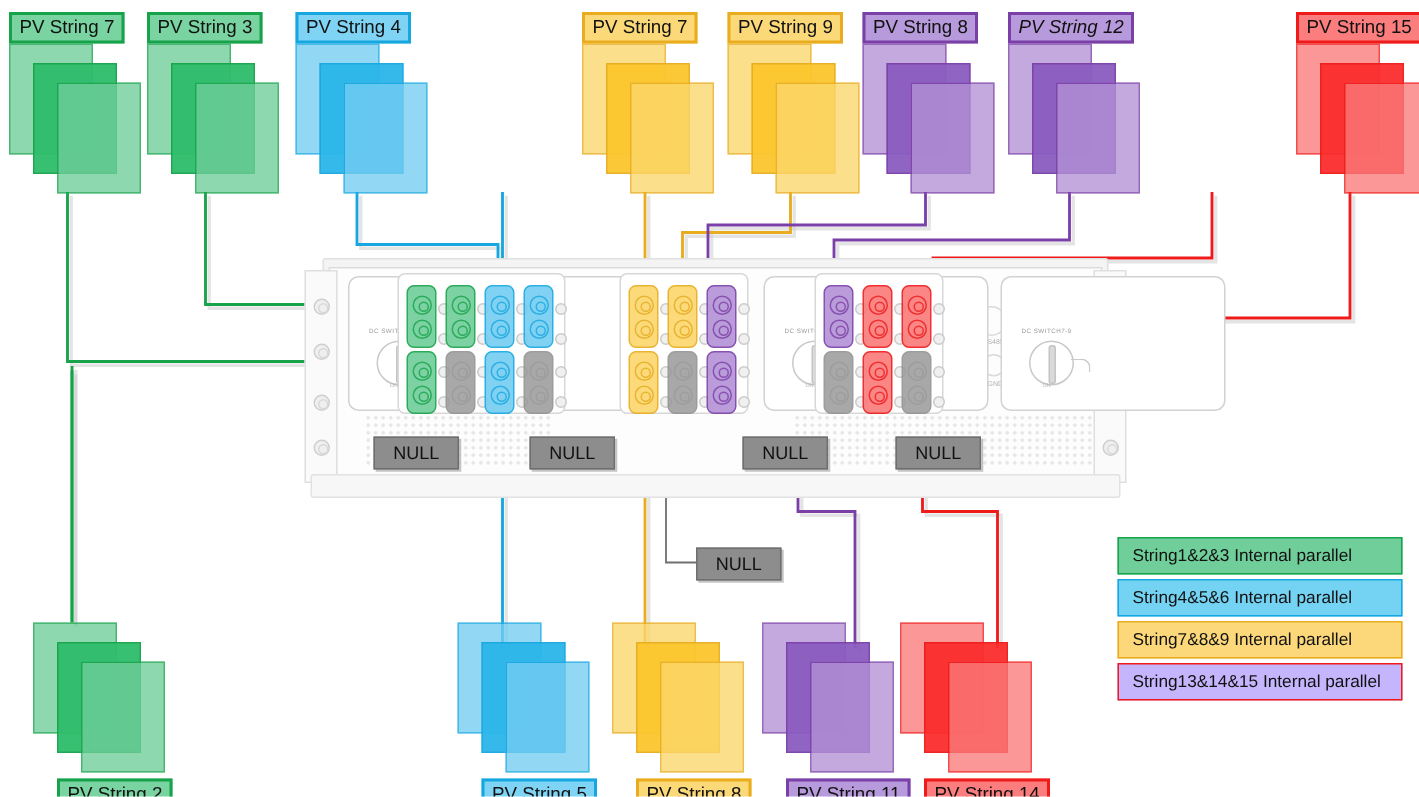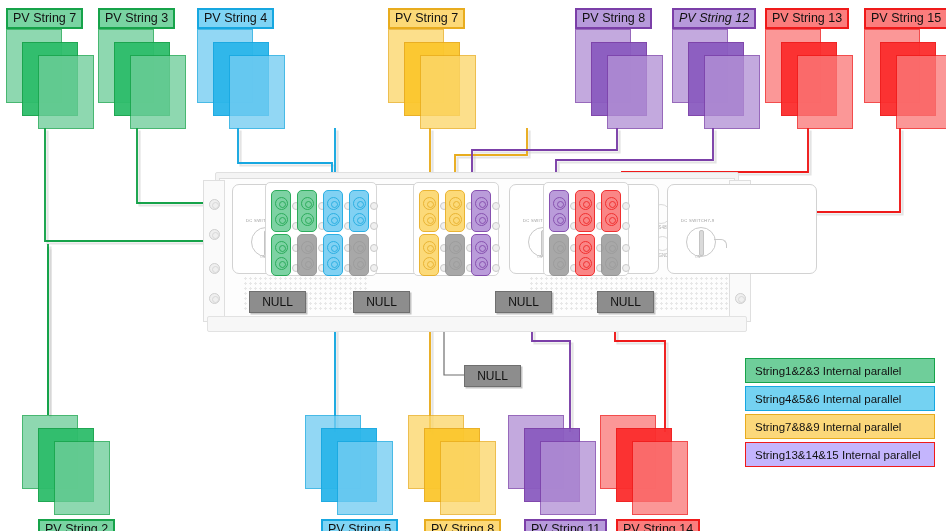--- a/index.html
+++ b/index.html
@@ -325,37 +325,37 @@
       <div class="panel p1" style="background:#74cdf2;border-color:#16a7e0;opacity:.78;top:21px;"></div>
       <div class="panel p2" style="background:#2bb6ea;border-color:#16a7e0;opacity:.95;top:34px;"></div>
       <div class="panel p3" style="background:#74cdf2;border-color:#16a7e0;opacity:.78;top:47px;"></div>
     </div>
     <div class="pvgroup" style="left:388px;top:8px;width:90px;height:125px;">
       <div class="pvlabel" style="left:0px;top:0px;background:#fcd978;border-color:#e8ac1e;">PV String 7</div>
       <div class="panel p1" style="background:#fcd76b;border-color:#e8ac1e;opacity:.78;top:21px;"></div>
       <div class="panel p2" style="background:#fbc72e;border-color:#e8ac1e;opacity:.95;top:34px;"></div>
       <div class="panel p3" style="background:#fcd76b;border-color:#e8ac1e;opacity:.78;top:47px;"></div>
     </div>
+    <div class="pvgroup" style="left:485px;top:8px;width:90px;height:125px;">
+      <div class="pvlabel" style="left:0px;top:0px;background:#fcd978;border-color:#e8ac1e;">PV String 9</div>
+      <div class="panel p1" style="background:#fcd76b;border-color:#e8ac1e;opacity:.78;top:21px;"></div>
+      <div class="panel p2" style="background:#fbc72e;border-color:#e8ac1e;opacity:.95;top:34px;"></div>
+      <div class="panel p3" style="background:#fcd76b;border-color:#e8ac1e;opacity:.78;top:47px;"></div>
+    </div>
     <div class="pvgroup" style="left:575px;top:8px;width:90px;height:125px;">
       <div class="pvlabel" style="left:0px;top:0px;background:#b79adb;border-color:#7b3fa8;">PV String 8</div>
       <div class="panel p1" style="background:#b392d6;border-color:#7b3fa8;opacity:.78;top:21px;"></div>
       <div class="panel p2" style="background:#8b5cc0;border-color:#7b3fa8;opacity:.95;top:34px;"></div>
       <div class="panel p3" style="background:#b392d6;border-color:#7b3fa8;opacity:.78;top:47px;"></div>
     </div>
     <div class="pvgroup" style="left:672px;top:8px;width:90px;height:125px;">
       <div class="pvlabel" style="left:0px;top:0px;background:#b79adb;border-color:#7b3fa8;font-style:italic;">PV String 12</div>
       <div class="panel p1" style="background:#b392d6;border-color:#7b3fa8;opacity:.78;top:21px;"></div>
       <div class="panel p2" style="background:#8b5cc0;border-color:#7b3fa8;opacity:.95;top:34px;"></div>
       <div class="panel p3" style="background:#b392d6;border-color:#7b3fa8;opacity:.78;top:47px;"></div>
-    </div>
-    <div class="pvgroup" style="left:765px;top:8px;width:90px;height:125px;">
-      <div class="pvlabel" style="left:0px;top:0px;background:#fb7d7d;border-color:#ef1a1a;">PV String 13</div>
-      <div class="panel p1" style="background:#fa7a7a;border-color:#ef1a1a;opacity:.78;top:21px;"></div>
-      <div class="panel p2" style="background:#fb2d2d;border-color:#ef1a1a;opacity:.95;top:34px;"></div>
-      <div class="panel p3" style="background:#fa7a7a;border-color:#ef1a1a;opacity:.78;top:47px;"></div>
     </div>
     <div class="pvgroup" style="left:864px;top:8px;width:90px;height:125px;">
       <div class="pvlabel" style="left:0px;top:0px;background:#fb7d7d;border-color:#ef1a1a;">PV String 15</div>
       <div class="panel p1" style="background:#fa7a7a;border-color:#ef1a1a;opacity:.78;top:21px;"></div>
       <div class="panel p2" style="background:#fb2d2d;border-color:#ef1a1a;opacity:.95;top:34px;"></div>
       <div class="panel p3" style="background:#fa7a7a;border-color:#ef1a1a;opacity:.78;top:47px;"></div>
     </div>
     <div class="pvgroup" style="left:22px;top:415px;width:90px;height:125px;">
       <div class="pvlabel" style="left:16px;top:104px;background:#79d4a2;border-color:#16a34a;">PV String 2</div>
       <div class="panel p1" style="background:#6fce9a;border-color:#16a34a;opacity:.78;top:0px;"></div>

